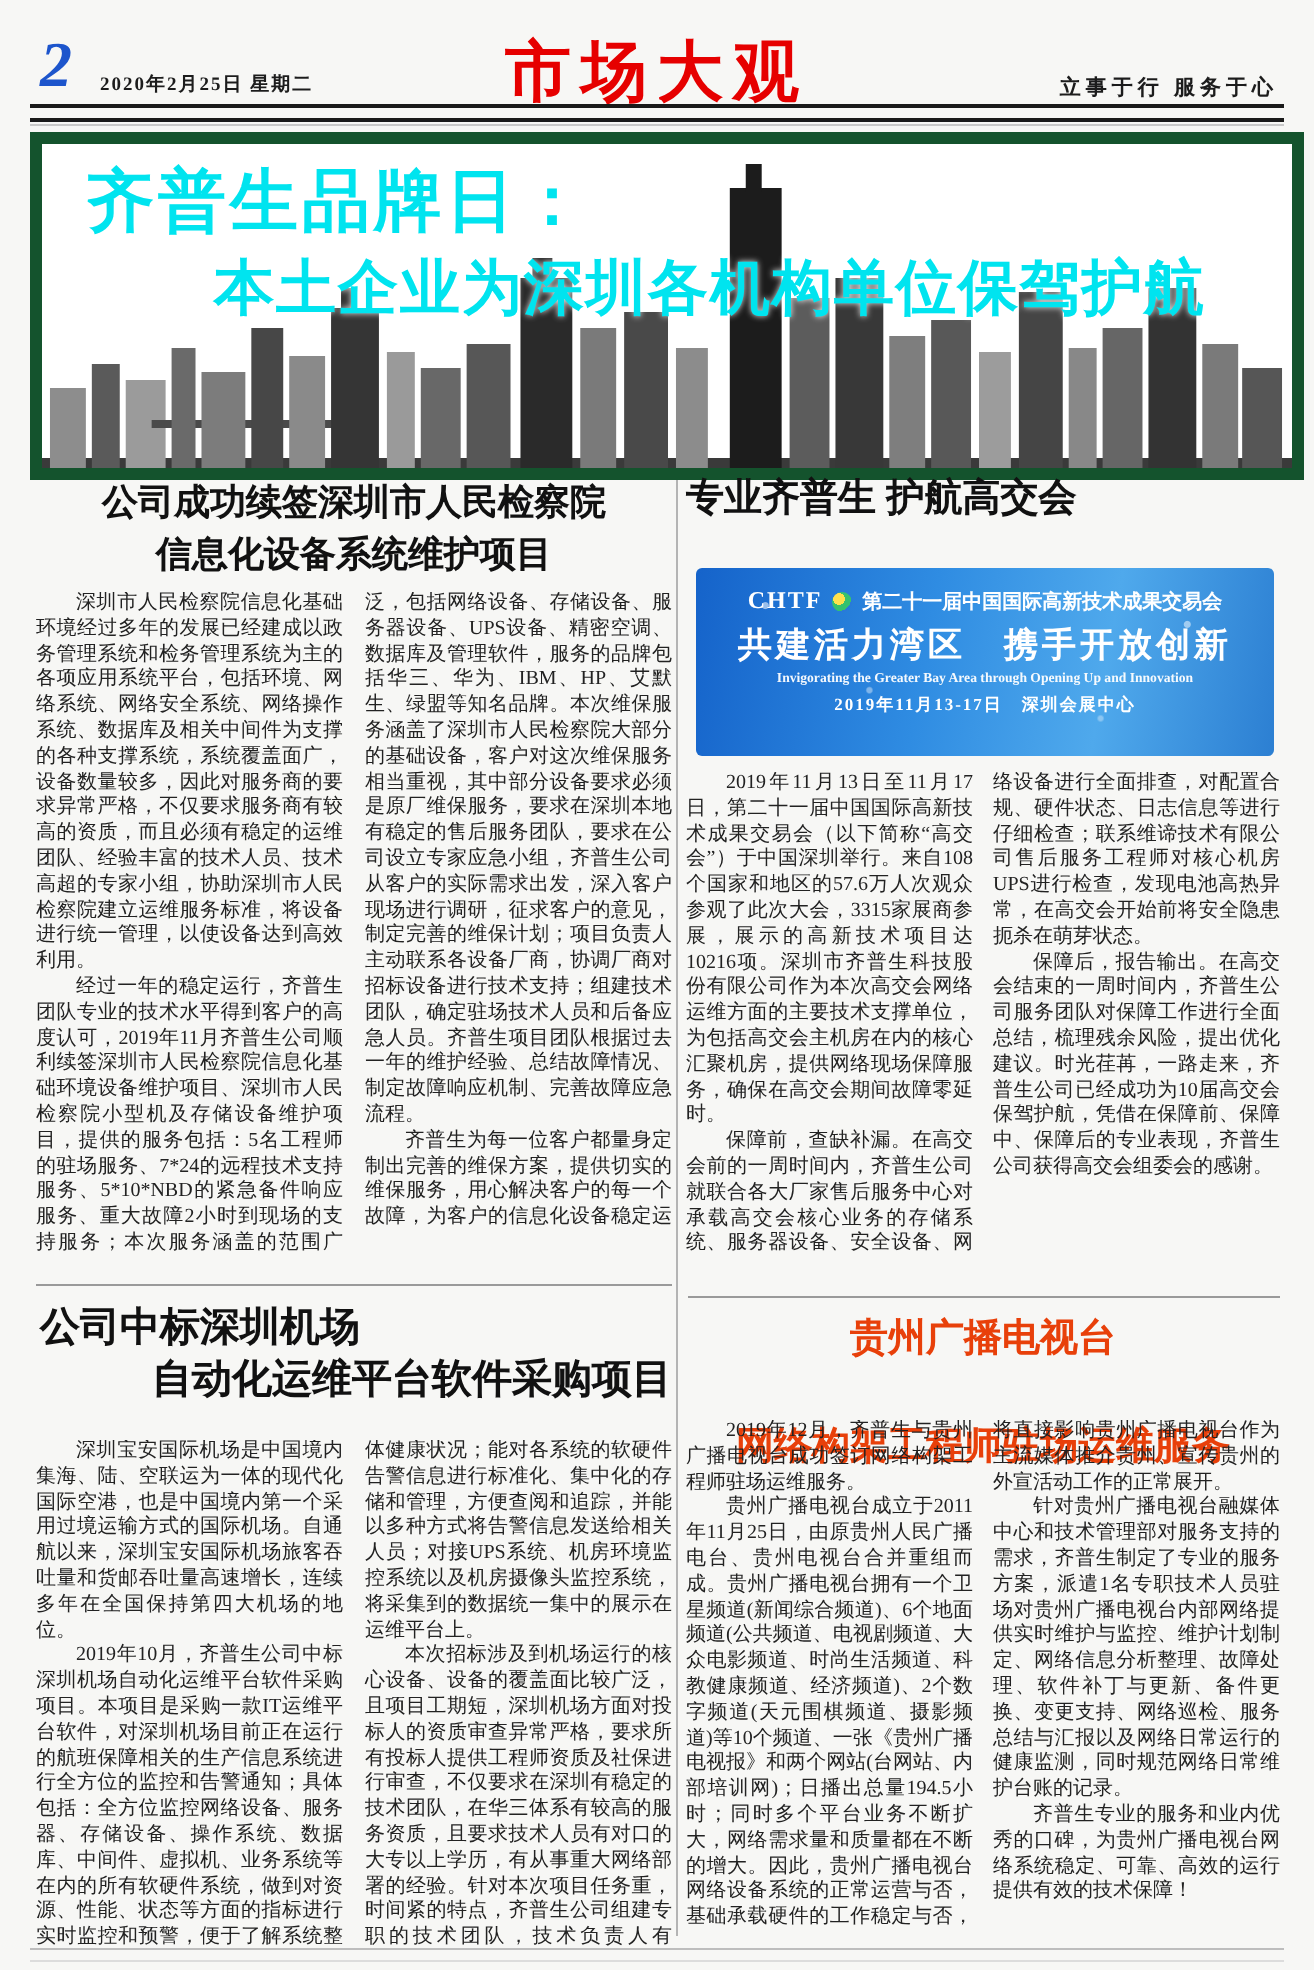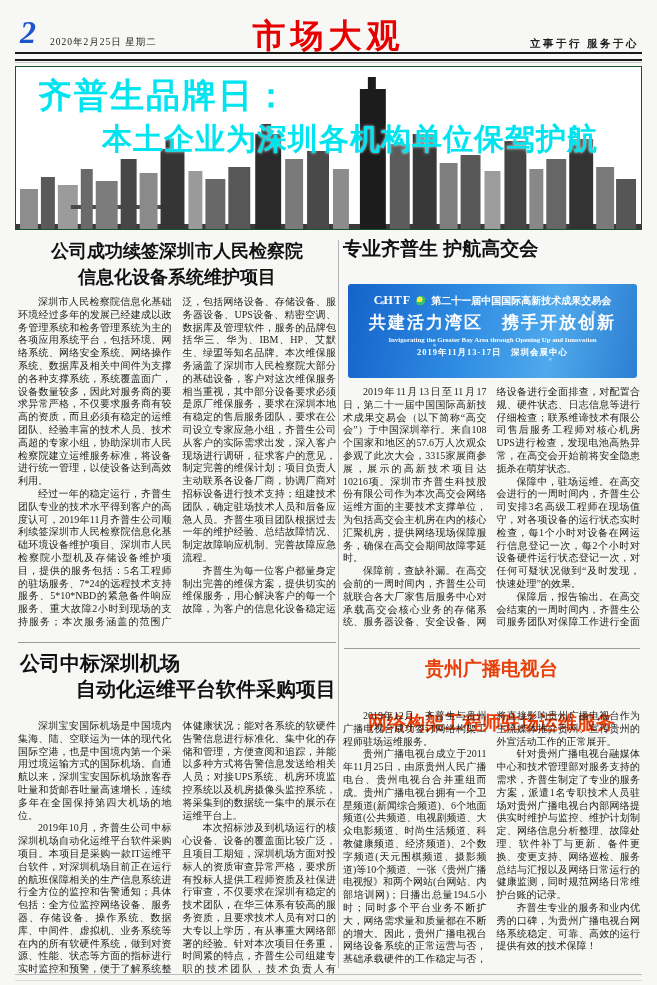--- a/index.html
+++ b/index.html
@@ -2,28 +2,28 @@
 <html><head>
 <meta charset="utf-8">
 <style>
   html,body{margin:0;padding:0;background:#e8e8e6;}
   #page{position:relative;width:657px;height:985px;background:#f7f7f5;margin:0 auto;
         font-family:"Liberation Serif","DejaVu Serif",serif;color:#1c1c1c;overflow:hidden;}
   .abs{position:absolute;}
   
   #page-num{left:20px;top:14px;font-size:32px;font-style:italic;font-weight:bold;color:#1d55cc;
             font-family:"Liberation Serif",serif;}
-  #header-date{left:50px;top:36px;font-size:9.5px;font-weight:normal;letter-spacing:1px;}
+  #header-date{left:50px;top:36px;font-size:9.5px;font-weight:bold;letter-spacing:1px;}
   #masthead{left:0;right:0;top:14px;text-align:center;font-size:33px;font-weight:900;color:#e60000;
             letter-spacing:5px;font-family:"Liberation Serif","DejaVu Serif",serif;}
   #header-slogan{right:18px;top:37px;font-size:10.5px;font-weight:bold;letter-spacing:2.5px;}
   #header-rule{left:15px;width:627px;top:52px;height:5px;border-top:2px solid #1a1a1a;border-bottom:2px solid #1a1a1a;}
   #header-thinline{left:15px;width:627px;top:62px;border-top:1px solid #c9c9c9;}
   
-  #banner{left:15px;top:66px;width:625px;height:162px;background:#ffffff;border:1px solid #14532d;overflow:hidden;}
+  #banner{left:15px;top:66px;width:625px;height:162px;background:#ffffff;border:6px solid #14532d;overflow:hidden;}
   #skyline{position:absolute;left:0;bottom:0;width:100%;height:152px;z-index:1;}
   .banner-title{position:absolute;z-index:2;font-family:"Liberation Sans","DejaVu Sans",sans-serif;
                 font-weight:900;color:#00e4ef;text-shadow:0 0 3px rgba(255,255,255,.9);white-space:nowrap;}
   #banner-t1{left:22px;top:6px;font-size:34px;letter-spacing:2px;}
   #banner-t2{left:86px;top:52px;font-size:30px;letter-spacing:1px;}
   
   .vdivider{width:1px;background:#b4b4b4;}
   .hdivider{height:1px;background:#9a9a9a;}
   #bottom-line1{left:15px;width:627px;top:974px;border-top:1px solid #bdbdbd;}
   #bottom-line2{left:15px;width:627px;top:980px;border-top:1px solid #dcdcdc;}
@@ -123,21 +123,20 @@
       <span id="chtf-globe"></span>
       <span>第二十一届中国国际高新技术成果交易会</span>
     </div>
     <div id="chtf-slogan-cn">共建活力湾区　携手开放创新</div>
     <div id="chtf-slogan-en">Invigorating the Greater Bay Area through Opening Up and Innovation</div>
     <div id="chtf-date">2019年11月13-17日　深圳会展中心</div>
   </div>
   <div class="abs body-cols" style="left:343px;top:386px;width:297px;height:252px;column-gap:10px;">
     <p>2019年11月13日至11月17日，第二十一届中国国际高新技术成果交易会（以下简称“高交会”）于中国深圳举行。来自108个国家和地区的57.6万人次观众参观了此次大会，3315家展商参展，展示的高新技术项目达10216项。深圳市齐普生科技股份有限公司作为本次高交会网络运维方面的主要技术支撑单位，为包括高交会主机房在内的核心汇聚机房，提供网络现场保障服务，确保在高交会期间故障零延时。</p>
     <p>保障前，查缺补漏。在高交会前的一周时间内，齐普生公司就联合各大厂家售后服务中心对承载高交会核心业务的存储系统、服务器设备、安全设备、网络设备进行全面排查，对配置合规、硬件状态、日志信息等进行仔细检查；联系维谛技术有限公司售后服务工程师对核心机房UPS进行检查，发现电池高热异常，在高交会开始前将安全隐患扼杀在萌芽状态。</p>
-    <p>保障中，驻场运维。在高交会进行的一周时间内，齐普生公司安排3名高级工程师在现场值守，对各项设备的运行状态实时检查，每1个小时对设备在网运行信息登记一次，每2个小时对设备硬件运行状态登记一次，对任何可疑状况做到“及时发现，快速处理”的效果。</p>
     <p>保障后，报告输出。在高交会结束的一周时间内，齐普生公司服务团队对保障工作进行全面总结，梳理残余风险，提出优化建议。时光荏苒，一路走来，齐普生公司已经成功为10届高交会保驾护航，凭借在保障前、保障中、保障后的专业表现，齐普生公司获得高交会组委会的感谢。</p>
   </div>
 
   <div class="abs headline" style="left:18px;top:676px;width:318px;text-align:right;font-size:20px;">自动化运维平台软件采购项目</div>
   <div class="abs headline" style="left:20px;top:650px;font-size:20px;">公司中标深圳机场</div>
   <div class="abs body-cols" style="left:18px;top:708px;width:318px;height:262px;margin-top:12px;">
     <p>深圳宝安国际机场是中国境内集海、陆、空联运为一体的现代化国际空港，也是中国境内第一个采用过境运输方式的国际机场。自通航以来，深圳宝安国际机场旅客吞吐量和货邮吞吐量高速增长，连续多年在全国保持第四大机场的地位。</p>
     <p>2019年10月，齐普生公司中标深圳机场自动化运维平台软件采购项目。本项目是采购一款IT运维平台软件，对深圳机场目前正在运行的航班保障相关的生产信息系统进行全方位的监控和告警通知；具体包括：全方位监控网络设备、服务器、存储设备、操作系统、数据库、中间件、虚拟机、业务系统等在内的所有软硬件系统，做到对资源、性能、状态等方面的指标进行实时监控和预警，便于了解系统整体健康状况；能对各系统的软硬件告警信息进行标准化、集中化的存储和管理，方便查阅和追踪，并能以多种方式将告警信息发送给相关人员；对接UPS系统、机房环境监控系统以及机房摄像头监控系统，将采集到的数据统一集中的展示在运维平台上。</p>
     <p>本次招标涉及到机场运行的核心设备、设备的覆盖面比较广泛，且项目工期短，深圳机场方面对投标人的资质审查异常严格，要求所有投标人提供工程师资质及社保进行审查，不仅要求在深圳有稳定的技术团队，在华三体系有较高的服务资质，且要求技术人员有对口的大专以上学历，有从事重大网络部署的经验。针对本次项目任务重，时间紧的特点，齐普生公司组建专职的技术团队，技术负责人有H3CIE级别证书，并有服务于其他机场的维护经验，在项目启动后90个日历日内完成运维监控平台部署，系统参数调整、监控指标建立、告警信息接收并发送通知、数据可视化展示、与UPS监控系统对接、与动环系统对接等相关工作内容，得到客户的高度认可和赞扬。</p>
 

